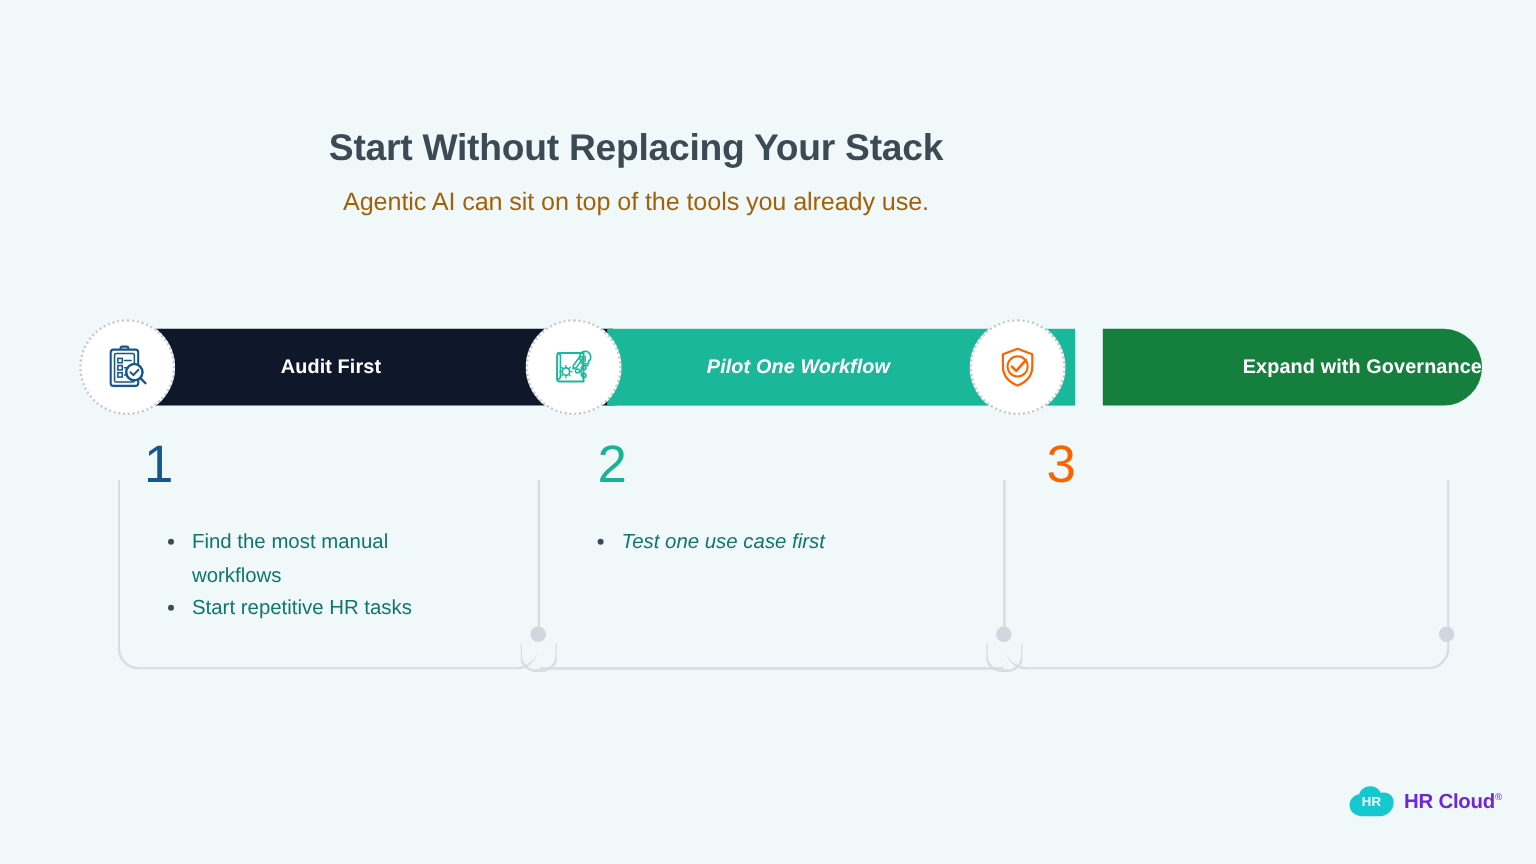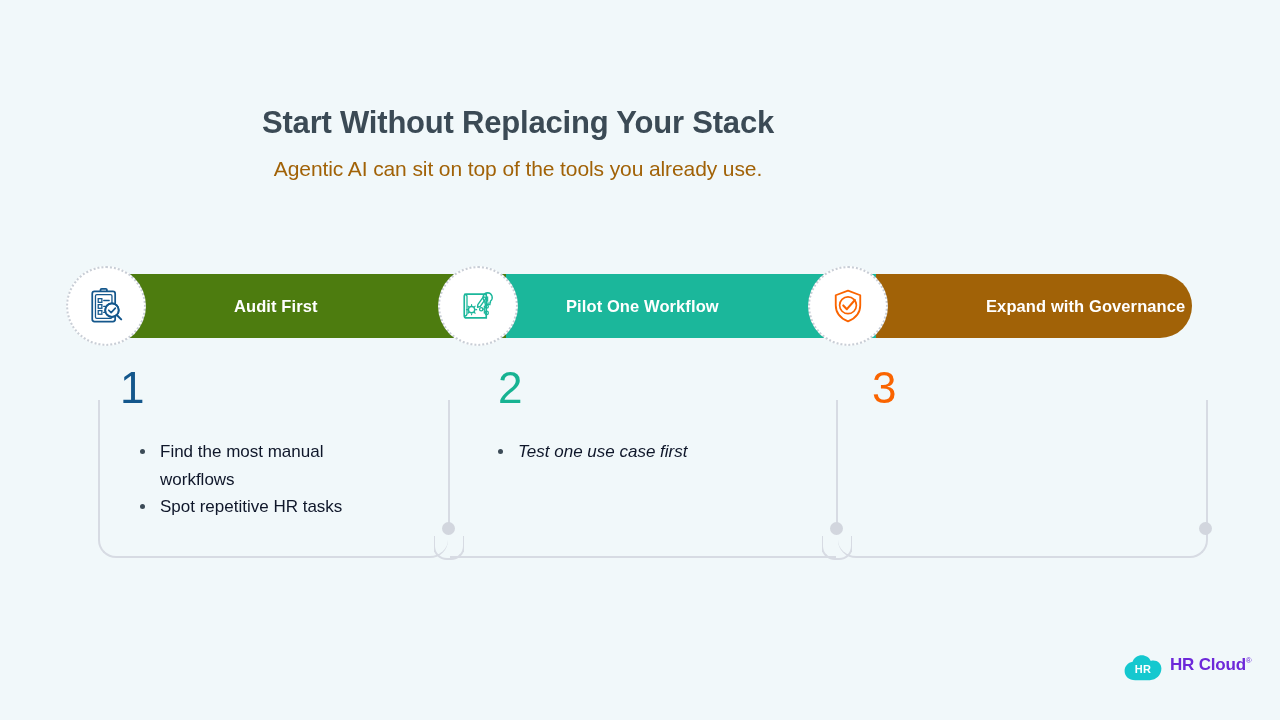--- a/index.html
+++ b/index.html
@@ -11,21 +11,21 @@
     overflow:hidden;
   }
 
   #stage {
     position:relative;
     width:1280px; height:720px;
     background:#f1f8fa;
   }
 
   
-  .header { position:absolute; top:104px; left:0; width:1036px; text-align:center; }
+  .header { position:absolute; top:104px; left:12px; width:1036px; text-align:center; }
 
   .title {
     font-size:31px;
     font-weight:700;
     color:#3b4a55;
     letter-spacing:-0.2px;
     line-height:1.2;
   }
 
   .subtitle {
@@ -51,35 +51,36 @@
   .seg-label {
     color:#ffffff;
     font-size:16.5px;
     font-weight:700;
     letter-spacing:0.1px;
     white-space:nowrap;
   }
 
   .seg-1 {
     left:64px; width:410px;
-    background:#4d7c0f;
+    background:#0f172a;
     border-radius:0 30px 30px 0;
   }
   .seg-1 .seg-label { margin-left:104px; }
 
   .seg-2 {
     left:440px; width:390px;
     background:#1bb79b;
   }
-  .seg-2 .seg-label { margin-left:60px; }
+  .seg-2 .seg-label { margin-left:83px;font-style:italic; }
 
   .seg-3 {
-    left:810px; width:316px;
-    background:#a16207;
+    left:853px; width:316px;
+    background:#15803d;
     border-radius:0 32px 32px 0;
+    justify-content:flex-end;
   }
   .seg-3 .seg-label { margin-left:110px; }
 
   
   .badge {
     position:absolute;
     top:-8px;
     width:80px; height:80px;
     border-radius:50%;
     background:#ffffff;
@@ -161,36 +162,36 @@
   }
   .card-1 .bullets { left:40px; width:260px; }
   .card-2 .bullets { left:46px; width:320px;font-style:italic; }
   .card-3 .bullets { left:48px; width:310px; }
 
   .bullets li {
     position:relative;
     padding-left:22px;
     font-size:17px;
     line-height:1.62;
-    color:#0f172a;
+    color:#0f766e;
   }
   .bullets li::before {
     content:"";
     position:absolute;
     left:2px; top:11px;
     width:5px; height:5px;
     border-radius:50%;
     background:#3c4b57;
   }
 
   
   .logo {
     position:absolute;
     left:1124px; top:655px;
-    display:flex; gap:8px;
+    display:flex; align-items:center; gap:8px;
   }
   .logo-mark { position:relative; width:38px; height:26px; }
   .logo-mark .cloud-txt {
     position:absolute; inset:0;
     display:flex; align-items:center; justify-content:center;
     color:#ffffff; font-size:11px; font-weight:700; letter-spacing:0.2px;
     padding-top:2px;
   }
   .logo-word {
     color:#6d28d9;
@@ -273,21 +274,21 @@
     </div>
   </div>
 
   <div class="cards">
 
     <div class="card card-1">
       <div class="card-frame"></div>
       <div class="num">1</div>
       <ul class="bullets">
         <li>Find the most manual workflows</li>
-        <li>Spot repetitive HR tasks</li>
+        <li>Start repetitive HR tasks</li>
       </ul>
     </div>
 
     <div class="card card-2">
       <div class="card-frame"></div>
       <div class="num">2</div>
       <ul class="bullets">
         <li>Test one use case first</li>
       </ul>
     </div>

